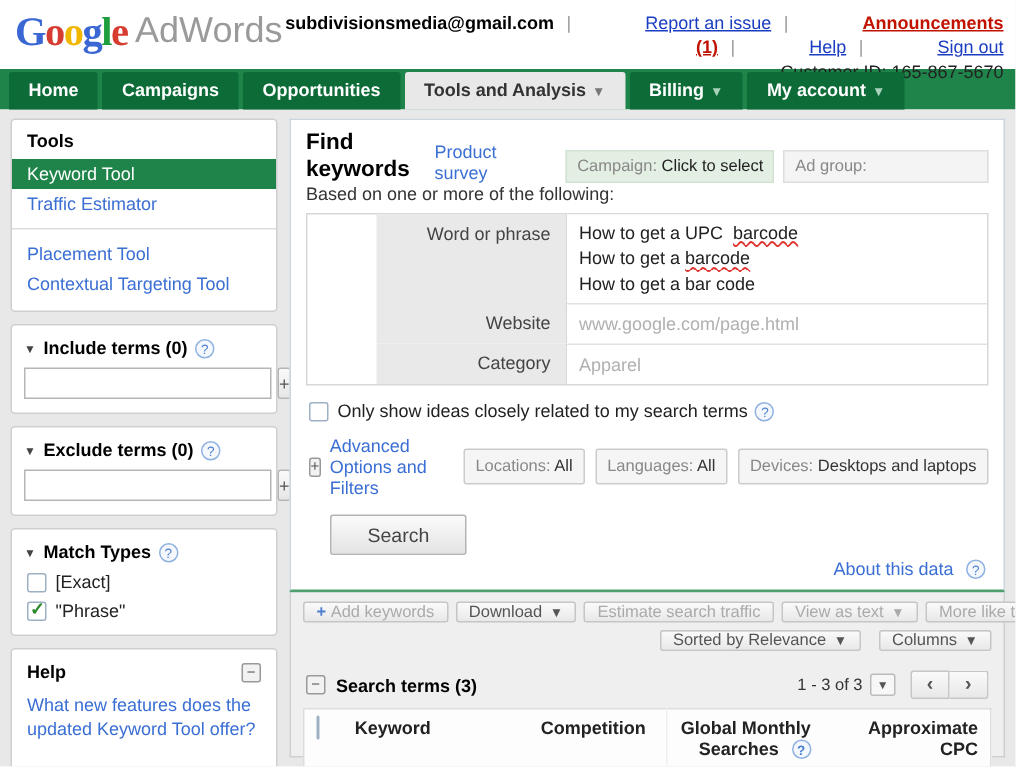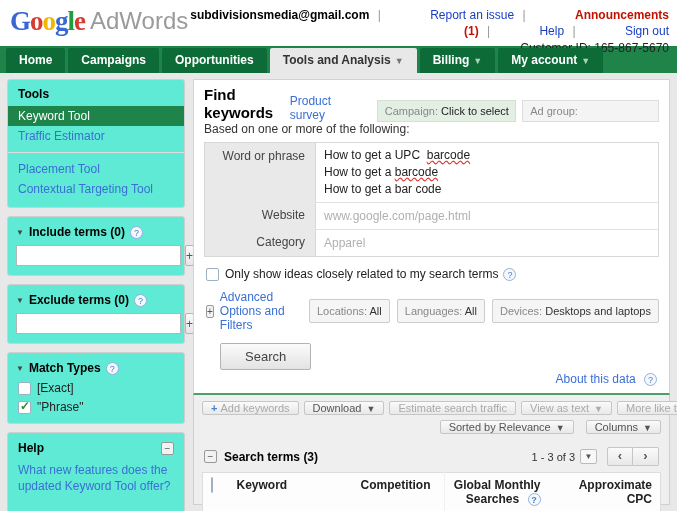--- a/index.html
+++ b/index.html
@@ -8,37 +8,37 @@
 
   
   .topbar { height:46px; background:#fff; display:flex; justify-content:space-between;
     padding:5px 8px 0 10px; }
   .logo { display:flex; align-items:flex-start; line-height:1; padding-top:3px; }
   .logo .gword { font-family:"Liberation Serif", serif; font-weight:bold; font-size:27px; letter-spacing:-1px; }
   .logo .adw { font-size:24px; color:#9a9a9a; margin-left:5px; margin-top:1px; }
   .c-b{color:#3a67d3}.c-r{color:#d73c31}.c-y{color:#efb700}.c-g{color:#1e9e3e}
   .account { text-align:right; font-size:12px; line-height:16px; padding-top:2px; }
   .account .email { font-weight:bold; color:#000; }
-  .account a { color:#1a3dc1; cursor:pointer;margin-left:41px; }
+  .account a { color:#1a3dc1; text-decoration:underline; cursor:pointer;margin-left:41px; }
   .account a.ann { color:#c11100; font-weight:bold; }
   .sep { color:#999; margin:0 5px; }
   .custid { color:#222; margin-top:1px; }
 
   
   .tabs { height:27px; background:#1e8449; display:flex; align-items:flex-end; padding-left:6px; }
   .tab { background:#0c6b37; color:#fff; font-weight:bold; font-size:12px;
     padding:5px 13px 6px; margin-right:3px; border-radius:2px 2px 0 0; cursor:pointer; white-space:nowrap; }
   .tab .caret { color:#a9d2ba; font-size:9px; margin-left:4px; }
   .tab.selected { background:#e8e8e8; color:#333; }
   .tab.selected .caret { color:#777; }
 
   
   .content { height:438px; background:#e8e8e8; display:flex; padding:6px 7px; overflow:hidden; }
   .sidebar { width:178px; flex-shrink:0; margin-right:8px; }
-  .panel { background:#5eead4; border:1px solid #cfcfcf; border-radius:3px; margin-bottom:8px; }
+  .panel { background:#ffffff; border:1px solid #cfcfcf; border-radius:3px; margin-bottom:8px; }
 
   .tools-panel { padding:7px 0 8px; }
   .tools-title { font-weight:bold; padding:0 10px 5px; color:#000; }
   .tool-selected { background:#1e8449; color:#fff; padding:3px 10px; cursor:pointer; }
   .tool-link { color:#3b6fd4; padding:3px 10px; cursor:pointer; }
   .tool-divider { border-top:1px solid #ddd; margin:6px 0; }
 
   .terms-panel { padding:8px 8px 9px; }
   .panel-head { display:flex; align-items:center; margin-bottom:6px; }
   .tri { font-size:8px; color:#444; margin-right:5px; }
@@ -70,21 +70,21 @@
   .survey-link { color:#3b6fd4; margin:2px 0 0 4px; cursor:pointer; }
   .chip { padding:4px 7px; font-size:11px; white-space:nowrap; overflow:hidden; }
   .chip .chip-label { color:#888; }
   .chip-campaign { margin-left:16px; width:155px; background:#e3efe3; border:1px solid #d2e2d2; cursor:pointer; }
   .chip-adgroup { margin-left:6px; width:152px; background:#f4f4f4; border:1px solid #ddd; cursor:pointer; }
   .subtitle { margin:0 0 6px; color:#333; }
 
   .form-box { border:1px solid #d8d8d8; }
   .form-row { display:flex; }
   .form-row + .form-row .fval { border-top:1px solid #e2e2e2; }
-  .flabel { width:110px; background:#e9e9e9; text-align:right; padding:6px 10px; color:#444; flex-shrink:0; }
+  .flabel { width:126px; background:#e9e9e9; text-align:right; padding:6px 10px; color:#444; flex-shrink:0;margin-left:46px; }
   .fval { flex:1; background:#fff; border-left:1px solid #d8d8d8; padding:4px 8px; }
   .word-line { line-height:17px; white-space:pre-wrap; }
   .squiggle { text-decoration:underline; text-decoration-style:wavy; text-decoration-color:#e0342f; text-decoration-skip-ink:none; }
   .ph { color:#b0b0b0; line-height:18px; }
 
   .related-row { display:flex; align-items:center; margin:10px 0 9px 2px; }
   .adv-row { display:flex; align-items:center; margin-left:2px; }
   .adv-link { color:#3b6fd4; margin-left:6px; cursor:pointer; }
   .filter-chip { border:1px solid #ccc; background:#f5f5f5; border-radius:2px; padding:5px 7px;
     margin-left:7px; font-size:11px; color:#333; cursor:pointer; white-space:nowrap; }

